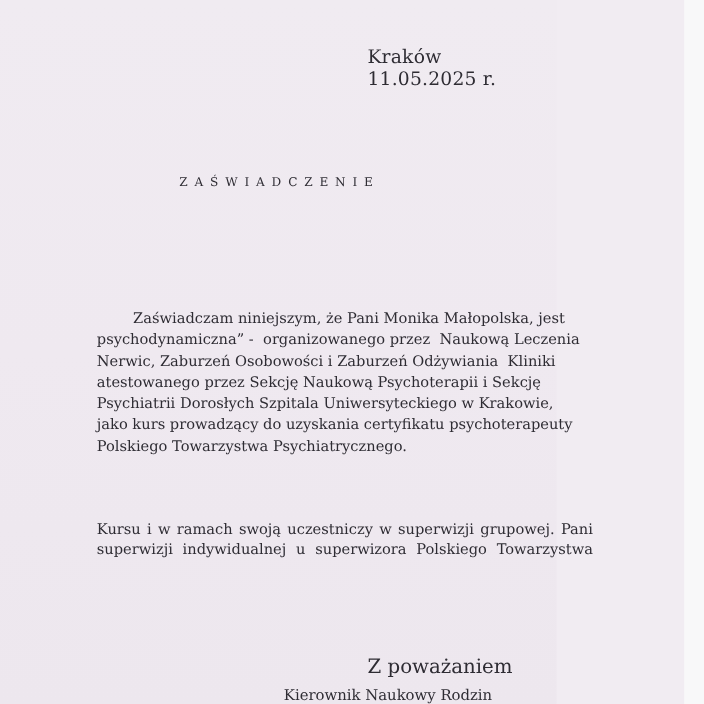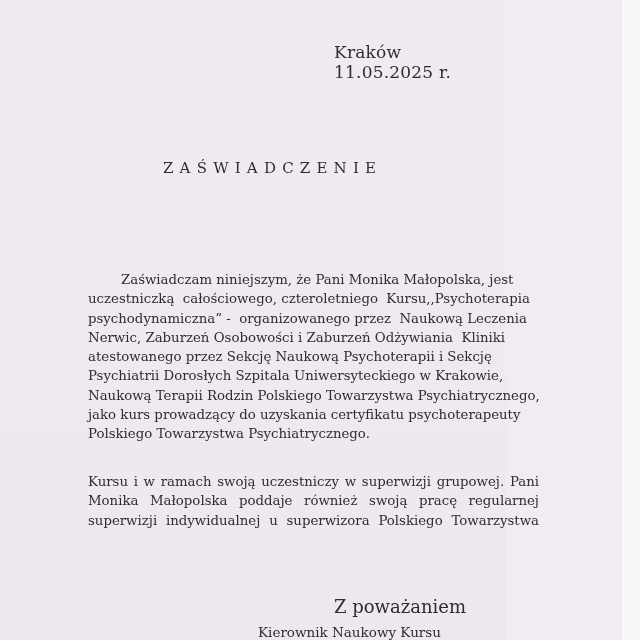--- a/index.html
+++ b/index.html
@@ -16,27 +16,27 @@
   .edge {
     position:absolute; left:622px; top:0; width:18px; height:640px;
     background:#f8f8f9;
   }
   .date {
     position:absolute; left:334px; top:42px;
     font-size:17px; letter-spacing:0.2px;
   }
   .title {
     position:absolute; left:163px; top:159px;
-    font-size:15px; letter-spacing:6.2px;
+    font-size:11px; letter-spacing:6.2px;
   }
   .para {
     position:absolute; left:88px; width:451px;
     font-size:13.3px; line-height:19.3px;
   }
-  .p1 { top:270px; }
+  .p1 { top:281px; }
   .p2 { top:472px; }
   .line { display:block; white-space:pre; }
   .justify { text-align:justify; text-align-last:justify; display:block; }
   .indent { padding-left:33px; }
   .closing {
     position:absolute; left:334px; top:596px; font-size:18px;
   }
   .signature-title {
     position:absolute; left:258px; top:624px; font-size:13.5px;
   }
@@ -45,35 +45,32 @@
 <body>
 
 <div class="page">
 
   <div class="date">Kraków 11.05.2025 r.</div>
 
   <div class="title">ZAŚWIADCZENIE</div>
 
   <div class="para p1">
     <span class="line indent">Zaświadczam niniejszym, że Pani Monika Małopolska, jest</span>
-    <span class="line">uczestniczką  całościowego, czteroletniego  Kursu,,Psychoterapia</span>
     <span class="line">psychodynamiczna” -  organizowanego przez  Naukową Leczenia</span>
     <span class="line">Nerwic, Zaburzeń Osobowości i Zaburzeń Odżywiania  Kliniki</span>
     <span class="line">atestowanego przez Sekcję Naukową Psychoterapii i Sekcję</span>
     <span class="line">Psychiatrii Dorosłych Szpitala Uniwersyteckiego w Krakowie,</span>
-    <span class="line">Naukową Terapii Rodzin Polskiego Towarzystwa Psychiatrycznego,</span>
     <span class="line">jako kurs prowadzący do uzyskania certyfikatu psychoterapeuty</span>
     <span class="line">Polskiego Towarzystwa Psychiatrycznego.</span>
   </div>
 
   <div class="para p2">
     <span class="justify">Kursu i w ramach swoją uczestniczy w superwizji grupowej. Pani</span>
-    <span class="justify">Monika Małopolska poddaje również swoją pracę regularnej</span>
     <span class="justify">superwizji indywidualnej u superwizora Polskiego Towarzystwa</span>
   </div>
 
   <div class="closing">Z poważaniem</div>
 
-  <div class="signature-title">Kierownik Naukowy Kursu</div>
+  <div class="signature-title">Kierownik Naukowy Rodzin</div>
 
 </div>
 
 <div class="edge"></div>
 
 </body></html>

